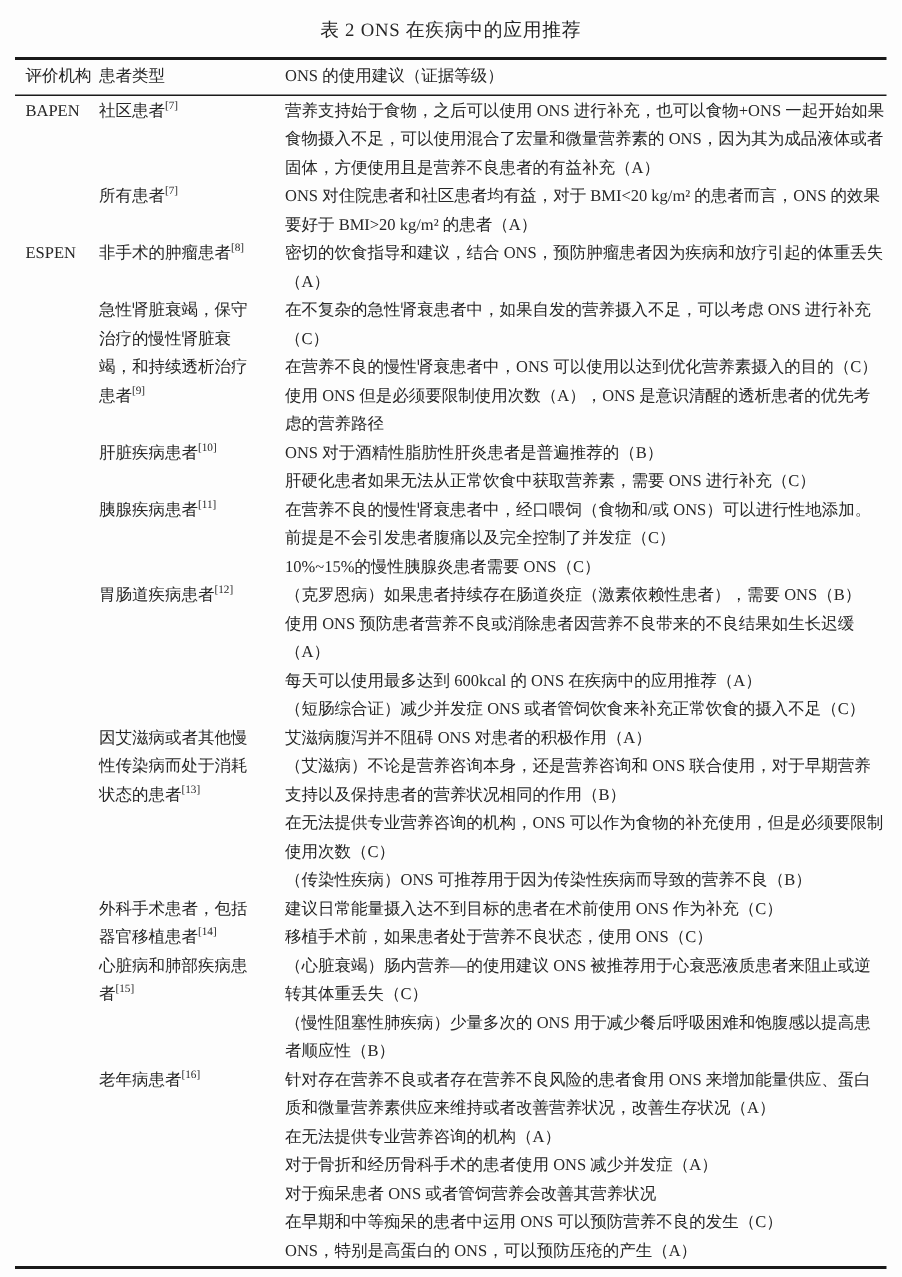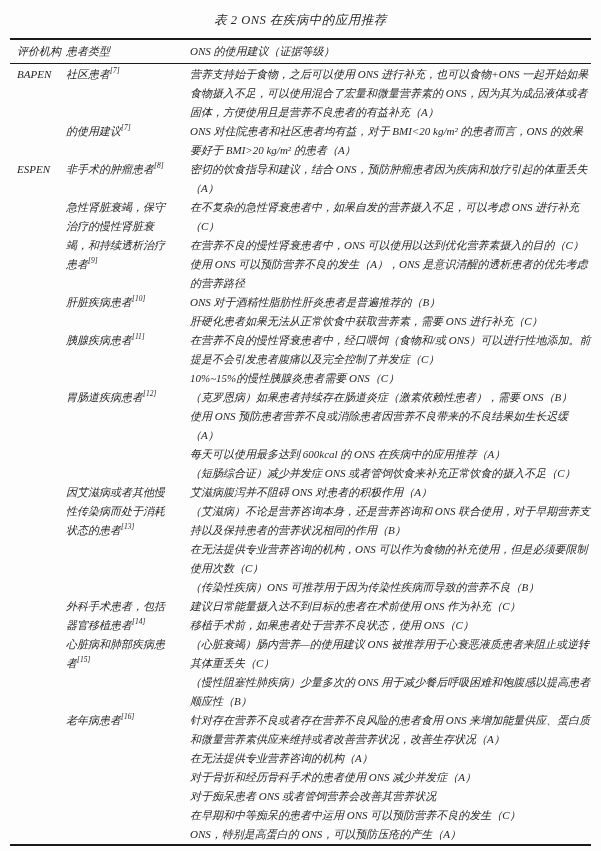--- a/index.html
+++ b/index.html
@@ -10,21 +10,20 @@
   .page {
     position: relative;
     width: 601px;
     height: 851px;
     box-sizing: border-box;
     background: #fdfdfd;
     color: #262626;
     font-family: "Liberation Serif", "DejaVu Serif", serif;
     padding: 8px 10px 0 10px;
     overflow: hidden;
-    font-style: italic;
   }
   .title {
     text-align: center;
     font-size: 12.5px;
     line-height: 20px;
     margin: 2px 0 8px 0;
     letter-spacing: 0.5px;
   }
   table.ons-table {
     width: 581px;
@@ -83,39 +82,39 @@
     <tbody id="table-body">
         <tr>
           <td class="org">BAPEN</td>
           <td class="patient"><span>社区患者</span><sup class="ref">[7]</sup></td>
           <td class="recs">
             <div class="rec">营养支持始于食物，之后可以使用 ONS 进行补充，也可以食物+ONS 一起开始如果食物摄入不足，可以使用混合了宏量和微量营养素的 ONS，因为其为成品液体或者固体，方便使用且是营养不良患者的有益补充（A）</div>
           </td>
         </tr>
         <tr>
           <td class="org"></td>
-          <td class="patient"><span>的使用建议</span><sup class="ref">[7]</sup></td>
+          <td class="patient"><span>所有患者</span><sup class="ref">[7]</sup></td>
           <td class="recs">
             <div class="rec">ONS 对住院患者和社区患者均有益，对于 BMI&lt;20 kg/m² 的患者而言，ONS 的效果要好于 BMI&gt;20 kg/m² 的患者（A）</div>
           </td>
         </tr>
         <tr>
           <td class="org">ESPEN</td>
           <td class="patient"><span>非手术的肿瘤患者</span><sup class="ref">[8]</sup></td>
           <td class="recs">
             <div class="rec">密切的饮食指导和建议，结合 ONS，预防肿瘤患者因为疾病和放疗引起的体重丢失（A）</div>
           </td>
         </tr>
         <tr>
           <td class="org"></td>
           <td class="patient"><span>急性肾脏衰竭，保守治疗的慢性肾脏衰竭，和持续透析治疗患者</span><sup class="ref">[9]</sup></td>
           <td class="recs">
             <div class="rec">在不复杂的急性肾衰患者中，如果自发的营养摄入不足，可以考虑 ONS 进行补充（C）</div>
             <div class="rec">在营养不良的慢性肾衰患者中，ONS 可以使用以达到优化营养素摄入的目的（C）</div>
-            <div class="rec">使用 ONS 可以预防营养不良的发生（A），ONS 是意识清醒的透析患者的优先考虑的营养路径</div>
+            <div class="rec">使用 ONS 但是必须要限制使用次数（A），ONS 是意识清醒的透析患者的优先考虑的营养路径</div>
           </td>
         </tr>
         <tr>
           <td class="org"></td>
           <td class="patient"><span>肝脏疾病患者</span><sup class="ref">[10]</sup></td>
           <td class="recs">
             <div class="rec">ONS 对于酒精性脂肪性肝炎患者是普遍推荐的（B）</div>
             <div class="rec">肝硬化患者如果无法从正常饮食中获取营养素，需要 ONS 进行补充（C）</div>
           </td>
         </tr>

